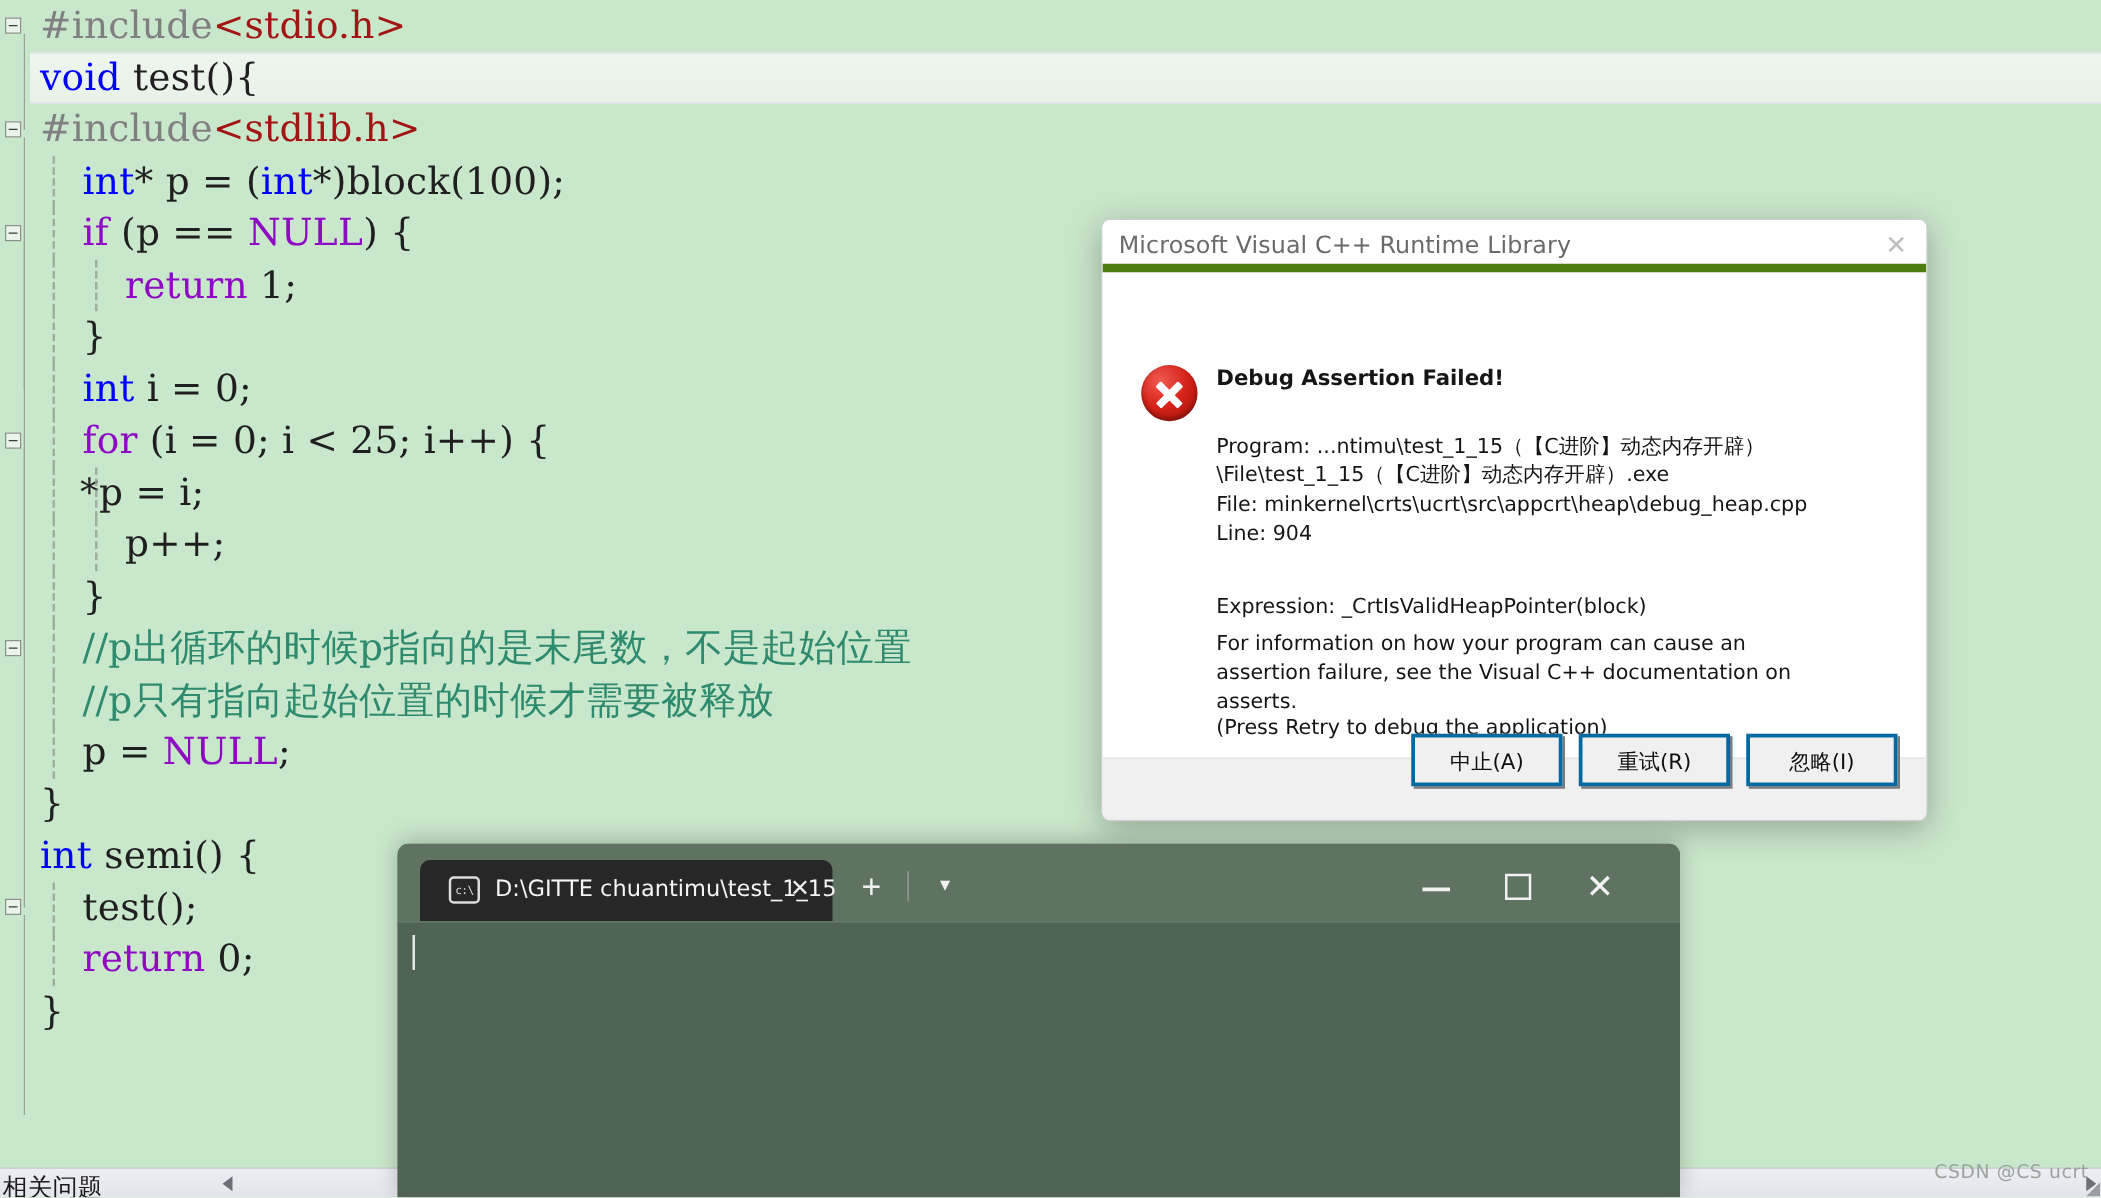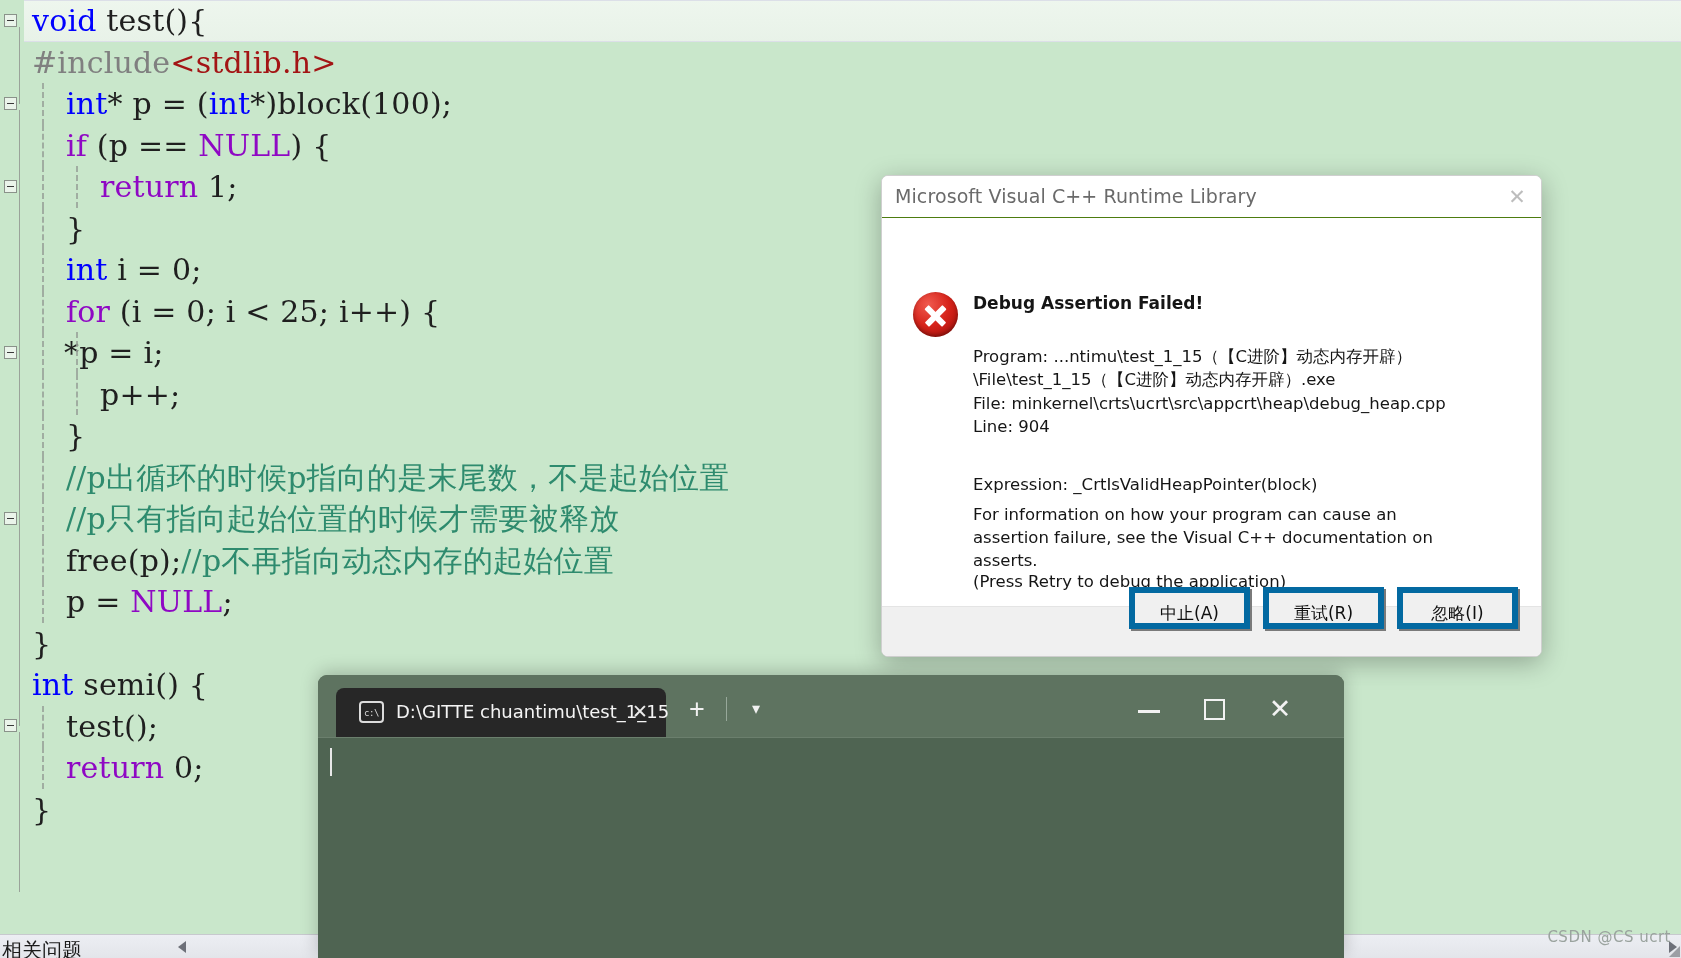--- a/index.html
+++ b/index.html
@@ -121,21 +121,21 @@
     background: #ffffff;
     border: 1px solid #cfcfcf;
     border-radius: 7px;
     box-shadow: 0 6px 26px rgba(0,0,0,.28);
     overflow: hidden;
   }
   #dialog .titlebar {
     position: relative;
     height: 42px;
     background: #ffffff;
-    border-bottom: 1px solid #4d7c0f;
+    border-bottom: 7px solid #4d7c0f;
   }
   #dialog .titlebar .title {
     position: absolute;
     left: 13px; top: 9px;
     font-size: 19px;
     color: #6a6a6a;
     font-family: "DejaVu Sans", sans-serif;
     letter-spacing: .1px;
   }
   #dialog .titlebar .close {
@@ -203,21 +203,21 @@
     left: 0; bottom: 0;
     width: 661px; height: 50px;
     background: #f0f0f0;
     border-top: 1px solid #e4e4e4;
   }
   .dlg-btn {
     position: absolute;
     top: -20px;
     width: 121px; height: 42px;
     background: #f0f0f0;
-    border: 6px solid #0369a1;
+    border: 3px solid #0369a1;
     box-shadow: 2px 2px 0 0 #7a7a7a;
     font-family: "DejaVu Sans", sans-serif;
     font-size: 17px;
     color: #101010;
     text-align: center;
     line-height: 40px;
     cursor: default;
   }
   .dlg-btn.b1 { left: 247px; }
   .dlg-btn.b2 { left: 381px; }
@@ -369,34 +369,34 @@
         <span class="fold-box" style="left: 4px; top: 345.75px;"></span>
         <span class="fold-box" style="left: 4px; top: 511.75px;"></span>
         <span class="fold-box" style="left: 4px; top: 719.25px;"></span>
         <span class="gutter-line" style="top: 26.75px; height: 77px;"></span>
         <span class="gutter-line" style="top: 109.75px; height: 616.5px;"></span>
         <span class="gutter-line" style="top: 192.75px; height: 118.5px;"></span>
         <span class="gutter-line" style="top: 358.75px; height: 160px;"></span>
         <span class="gutter-line" style="top: 732.25px; height: 160px;"></span>
       </div>
     <div class="code-lines" id="code-lines">
+        <div class="cl"><span style="margin-left: 8px;"><span class="pp">#include</span><span class="str">&lt;stdio.h&gt;</span></span></div>
         <div class="cl highlight"><span style="margin-left: 8px;"><span class="kw">void</span><span class="pln"> test(){</span></span></div>
         <div class="cl"><span style="margin-left: 8px;"><span class="pp">#include</span><span class="str">&lt;stdlib.h&gt;</span></span></div>
         <div class="cl"><span class="indent-guide" style="left: 18px;"></span><span style="margin-left: 42px;"><span class="kw">int</span><span class="pln">* p = (</span><span class="kw">int</span><span class="pln">*)block(100);</span></span></div>
         <div class="cl"><span class="indent-guide" style="left: 18px;"></span><span style="margin-left: 42px;"><span class="kw2">if</span><span class="pln"> (p == </span><span class="macro">NULL</span><span class="pln">) {</span></span></div>
         <div class="cl"><span class="indent-guide" style="left: 18px;"></span><span class="indent-guide" style="left: 52px;"></span><span style="margin-left: 76px;"><span class="kw2">return</span><span class="pln"> 1;</span></span></div>
         <div class="cl"><span class="indent-guide" style="left: 18px;"></span><span style="margin-left: 42px;"><span class="pln">}</span></span></div>
         <div class="cl"><span class="indent-guide" style="left: 18px;"></span><span style="margin-left: 42px;"><span class="kw">int</span><span class="pln"> i = 0;</span></span></div>
         <div class="cl"><span class="indent-guide" style="left: 18px;"></span><span style="margin-left: 42px;"><span class="kw2">for</span><span class="pln"> (i = 0; i &lt; 25; i++) {</span></span></div>
         <div class="cl"><span class="indent-guide" style="left: 18px;"></span><span class="indent-guide" style="left: 52px;"></span><span style="margin-left: 40px;"><span class="pln">*p = i;</span></span></div>
         <div class="cl"><span class="indent-guide" style="left: 18px;"></span><span class="indent-guide" style="left: 52px;"></span><span style="margin-left: 76px;"><span class="pln">p++;</span></span></div>
         <div class="cl"><span class="indent-guide" style="left: 18px;"></span><span style="margin-left: 42px;"><span class="pln">}</span></span></div>
         <div class="cl"><span class="indent-guide" style="left: 18px;"></span><span style="margin-left: 42px;"><span class="cmt">//p出循环的时候p指向的是末尾数，不是起始位置</span></span></div>
         <div class="cl"><span class="indent-guide" style="left: 18px;"></span><span style="margin-left: 42px;"><span class="cmt">//p只有指向起始位置的时候才需要被释放</span></span></div>
-        <div class="cl"><span class="indent-guide" style="left: 18px;"></span><span style="margin-left: 42px;"><span class="pln">free(p);</span><span class="cmt">//p不再指向动态内存的起始位置</span></span></div>
         <div class="cl"><span class="indent-guide" style="left: 18px;"></span><span style="margin-left: 42px;"><span class="pln">p = </span><span class="macro">NULL</span><span class="pln">;</span></span></div>
         <div class="cl"><span style="margin-left: 8px;"><span class="pln">}</span></span></div>
         <div class="cl"><span style="margin-left: 8px;"><span class="kw">int</span><span class="pln"> semi() {</span></span></div>
         <div class="cl"><span class="indent-guide" style="left: 18px;"></span><span style="margin-left: 42px;"><span class="pln">test();</span></span></div>
         <div class="cl"><span class="indent-guide" style="left: 18px;"></span><span style="margin-left: 42px;"><span class="kw2">return</span><span class="pln"> 0;</span></span></div>
         <div class="cl"><span style="margin-left: 8px;"><span class="pln">}</span></span></div>
       </div>
   </div>
 
   <div id="statusbar">

